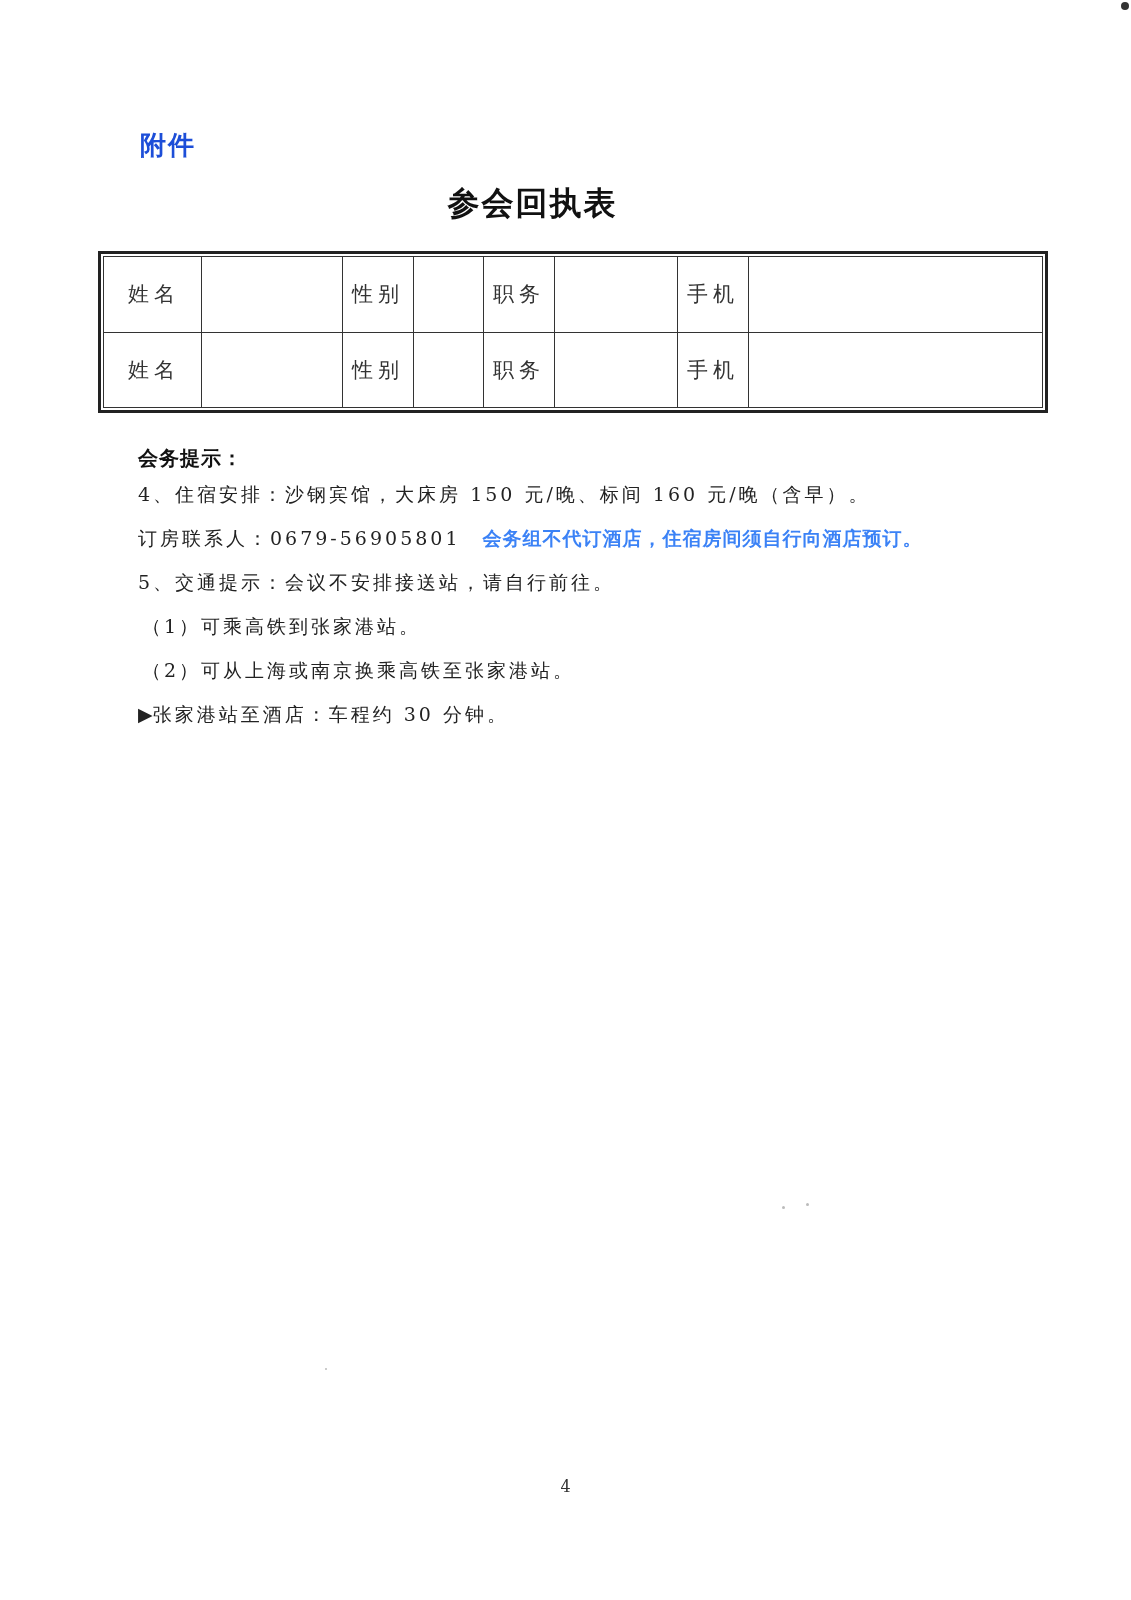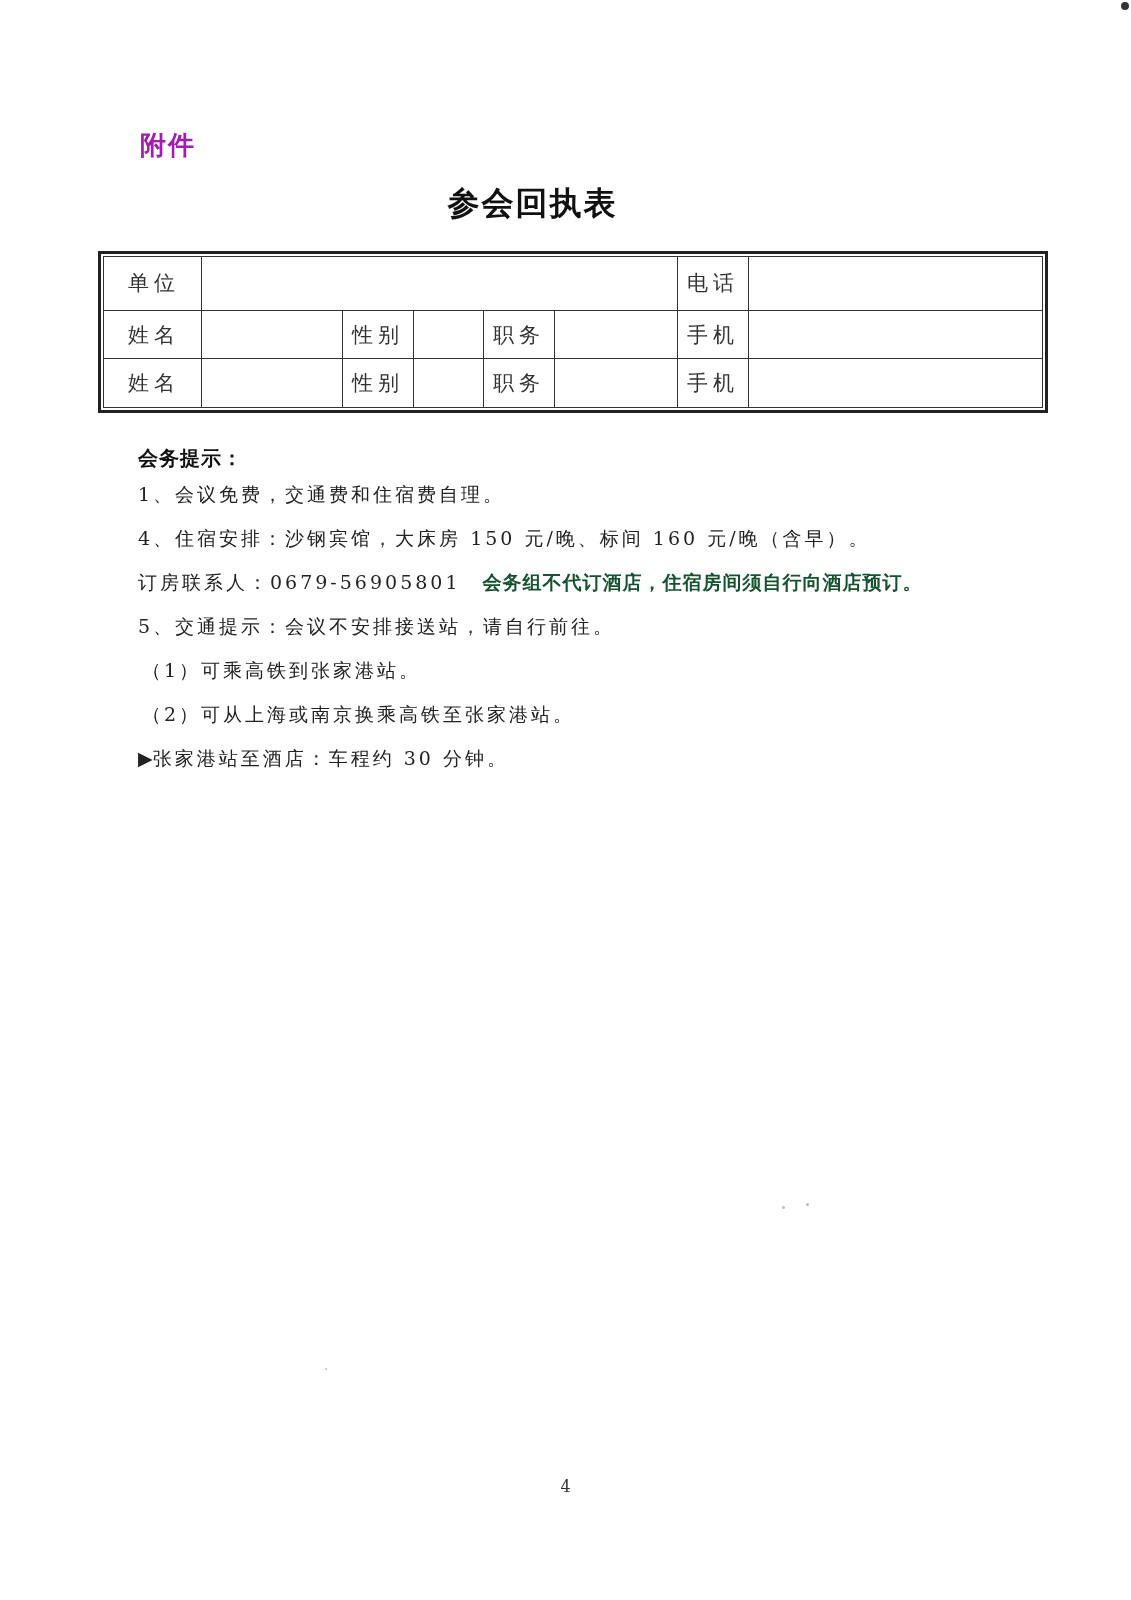--- a/index.html
+++ b/index.html
@@ -4,21 +4,21 @@
 <style>
   html, body { margin: 0; padding: 0; background: #ffffff; }
   body {
     width: 1131px; height: 1600px; position: relative; overflow: hidden;
     font-family: "DejaVu Serif", "Liberation Serif", serif;
     color: #1a1a1a;
   }
   .attach-label {
     position: absolute; left: 140px; top: 128px;
     font-family: "DejaVu Sans", "Liberation Sans", sans-serif;
-    font-size: 26px; font-weight: bold; letter-spacing: 2px; color: #a21caf;
+    font-size: 26px; font-weight: bold; letter-spacing: 2px; color: #1d4ed8;
   }
   .doc-title {
     position: absolute; left: 0; width: 1045px; top: 182px; text-align: center;
     padding-left: 20px; box-sizing: border-box;
     font-family: "DejaVu Sans", "Liberation Sans", sans-serif;
     font-size: 32px; font-weight: bold; letter-spacing: 2px; color: #111;
   }
   .form-frame {
     position: absolute; left: 98px; top: 251px; width: 950px; height: 162px;
     box-sizing: border-box; border: 3px solid #222; padding: 2px;
@@ -41,21 +41,21 @@
   .notes-heading {
     font-family: "DejaVu Sans", "Liberation Sans", sans-serif;
     font-size: 20px; font-weight: bold; color: #111; margin-bottom: 0; letter-spacing: 1px;
   }
   .note-line {
     font-size: 19px; color: #222; height: 44px; line-height: 44px;
     white-space: nowrap; letter-spacing: 3px;
   }
   .note-line .emph {
     font-family: "DejaVu Sans", "Liberation Sans", sans-serif;
-    font-weight: bold; color: #14532d; letter-spacing: 1px; margin-left: 22px;
+    font-weight: bold; color: #3b82f6; letter-spacing: 1px; margin-left: 22px;
   }
   .note-line.indent { padding-left: 4px; }
   .arrow-glyph { letter-spacing: 0; }
   .page-number {
     position: absolute; left: 0; width: 1131px; top: 1477px; text-align: center;
     font-size: 16px; color: #333;
   }
   .speck { position: absolute; background: #bbb; border-radius: 50%; }
 </style>
 </head>
@@ -70,30 +70,20 @@
       <col style="width:98px">
         <col style="width:141px">
         <col style="width:71px">
         <col style="width:70px">
       <col style="width:71px">
         <col style="width:123px">
         <col style="width:71px">
         <col>
     </colgroup>
     <tbody>
-        <tr class="r1">
-      <td class="lbl first">单位</td>
-      <td colspan="5">
-            <span class="cell-input"></span>
-          </td>
-      <td class="lbl">电话</td>
-      <td>
-            <span class="cell-input"></span>
-          </td>
-    </tr>
     <tr class="r2">
       <td class="lbl first">姓名</td>
       <td>
             <span class="cell-input"></span>
           </td>
       <td class="lbl">性别</td>
       <td>
             <span class="cell-input"></span>
           </td>
       <td class="lbl">职务</td>
@@ -122,21 +112,20 @@
       <td>
             <span class="cell-input"></span>
           </td>
     </tr>
   </tbody>
     </table>
 </div>
 
 <div class="notes">
   <div class="notes-heading">会务提示：</div>
-  <div class="note-line">1、会议免费，交通费和住宿费自理。</div>
   <div class="note-line">4、住宿安排：沙钢宾馆，大床房 150 元/晚、标间 160 元/晚（含早）。</div>
   <div class="note-line">
     <span>订房联系人：0679-56905801</span><span class="emph">会务组不代订酒店，住宿房间须自行向酒店预订。</span>
   </div>
   <div class="note-line">5、交通提示：会议不安排接送站，请自行前往。</div>
   <div class="note-line indent">（1）可乘高铁到张家港站。</div>
   <div class="note-line indent">（2）可从上海或南京换乘高铁至张家港站。</div>
   <div class="note-line">
     <span class="arrow-glyph">▶</span><span>张家港站至酒店：车程约 30 分钟。</span>
   </div>

